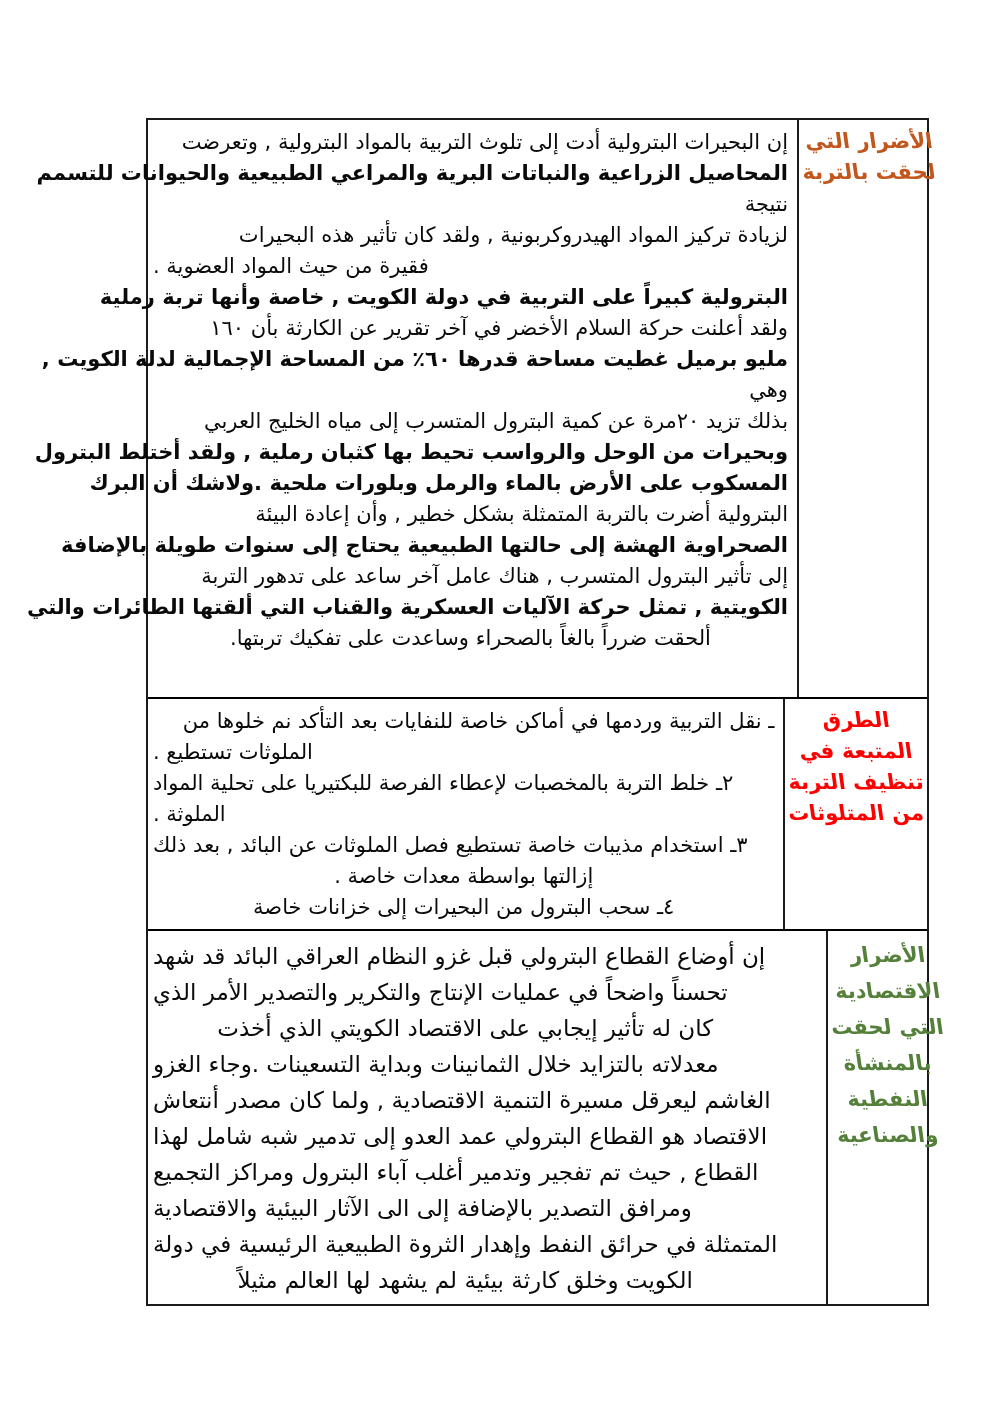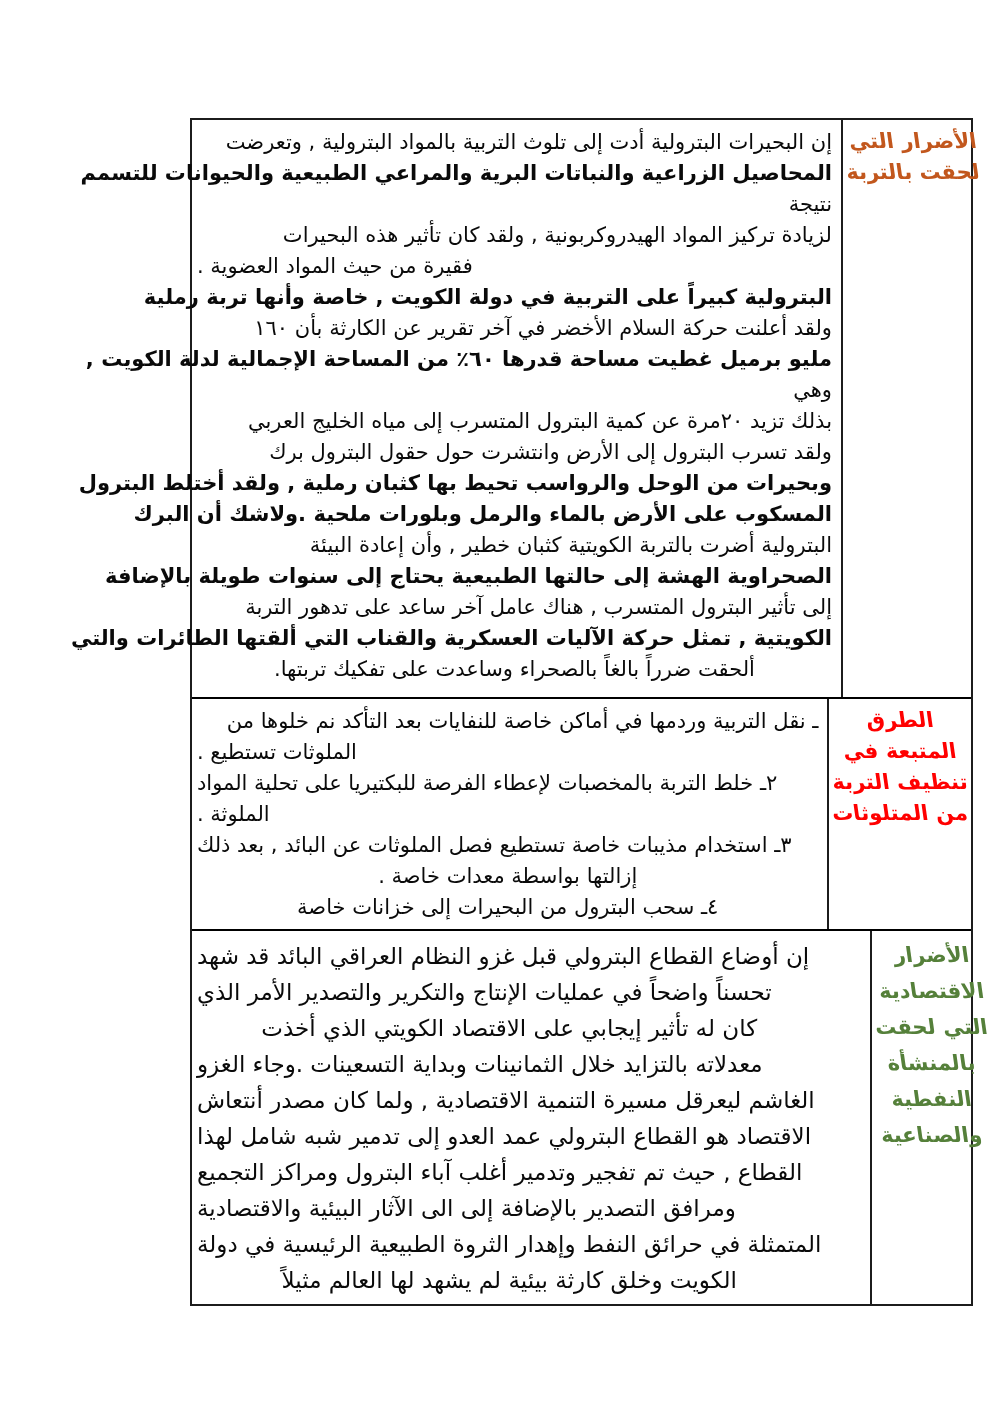--- a/index.html
+++ b/index.html
@@ -15,21 +15,20 @@
     overflow: hidden;
   }
   .doc-table {
     position: absolute;
     left: 146px;
     top: 118px;
     width: 783px;
     border: 2px solid #1c1c1c;
     box-sizing: border-box;
     background: #ffffff;
-    margin-left: 44px;
   }
   .row {
     display: flex;
     flex-direction: row;
     box-sizing: border-box;
   }
   .row + .row {
     border-top: 2px solid #000000;
   }
   .cell-content {
@@ -81,24 +80,23 @@
         <div class="line right">إن البحيرات البترولية أدت إلى تلوث التربية بالمواد البترولية , وتعرضت</div>
         <div class="line justify">المحاصيل الزراعية والنباتات البرية والمراعي الطبيعية والحيوانات للتسمم</div>
         <div class="line right">نتيجة</div>
         <div class="line right">لزيادة تركيز المواد الهيدروكربونية , ولقد كان تأثير هذه البحيرات</div>
         <div class="line left">فقيرة من حيث المواد العضوية .</div>
         <div class="line justify">البترولية كبيراً على التربية في دولة الكويت , خاصة وأنها تربة رملية</div>
         <div class="line right">ولقد أعلنت حركة السلام الأخضر في آخر تقرير عن الكارثة بأن ١٦٠</div>
         <div class="line justify">مليو برميل غطيت مساحة قدرها ٦٠٪ من المساحة الإجمالية لدلة الكويت ,</div>
         <div class="line right">وهي</div>
         <div class="line right">بذلك تزيد ٢٠مرة عن كمية البترول المتسرب إلى مياه الخليج العربي</div>
-        <div class="line right">ولقد تسرب البترول إلى الأرض وانتشرت حول حقول البترول برك</div>
         <div class="line justify">وبحيرات من الوحل والرواسب تحيط بها كثبان رملية , ولقد أختلط البترول</div>
         <div class="line justify">المسكوب على الأرض بالماء والرمل وبلورات ملحية .ولاشك أن البرك</div>
-        <div class="line right">البترولية أضرت بالتربة الكويتية كثبان خطير , وأن إعادة البيئة</div>
+        <div class="line right">البترولية أضرت بالتربة المتمثلة بشكل خطير , وأن إعادة البيئة</div>
         <div class="line justify">الصحراوية الهشة إلى حالتها الطبيعية يحتاج إلى سنوات طويلة بالإضافة</div>
         <div class="line right">إلى تأثير البترول المتسرب , هناك عامل آخر ساعد على تدهور التربة</div>
         <div class="line justify">الكويتية , تمثل حركة الآليات العسكرية والقناب التي ألقتها الطائرات والتي</div>
         <div class="line center">ألحقت ضرراً بالغاً بالصحراء وساعدت على تفكيك تربتها.</div>
       </div>
       <div class="cell-heading" style="color: rgb(194, 87, 29);">
         <div class="heading-line">الأضرار التي</div>
         <div class="heading-line">لحقت بالتربة</div>
       </div>
     </div>

